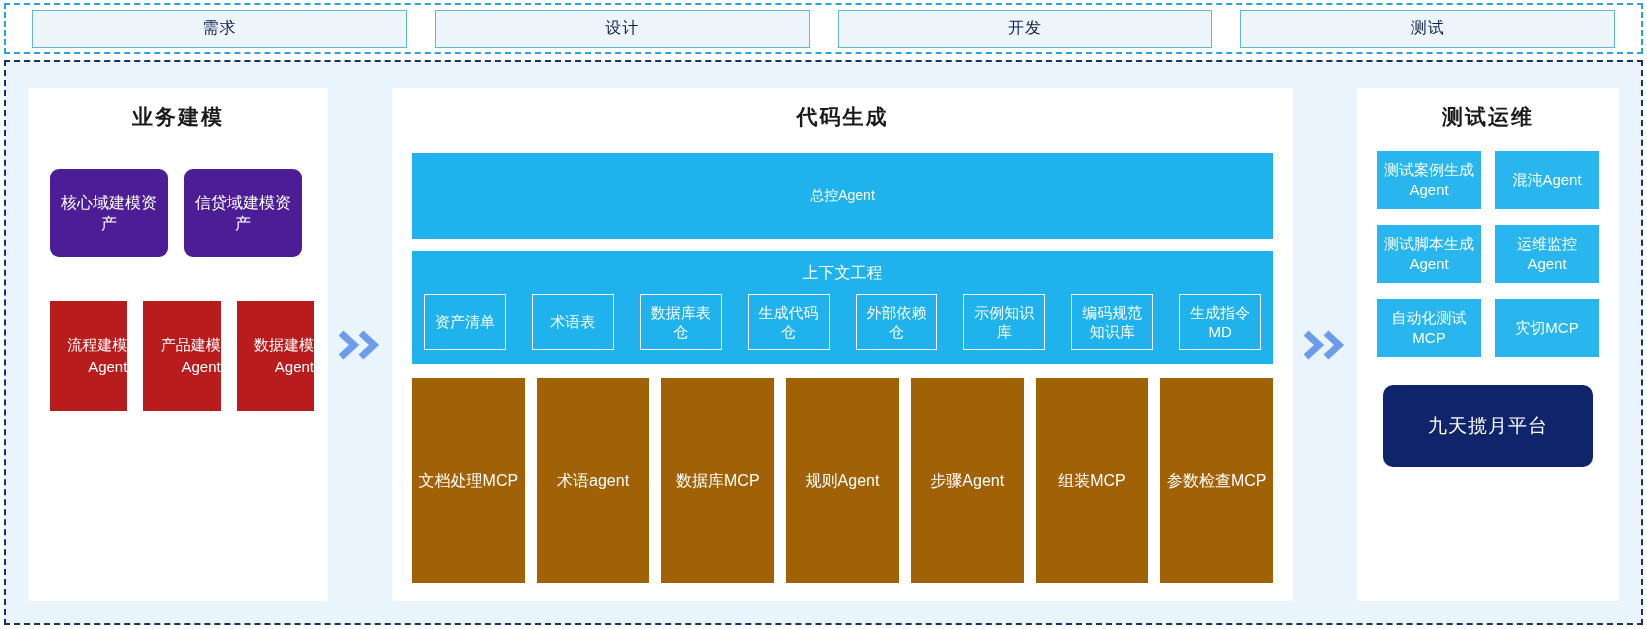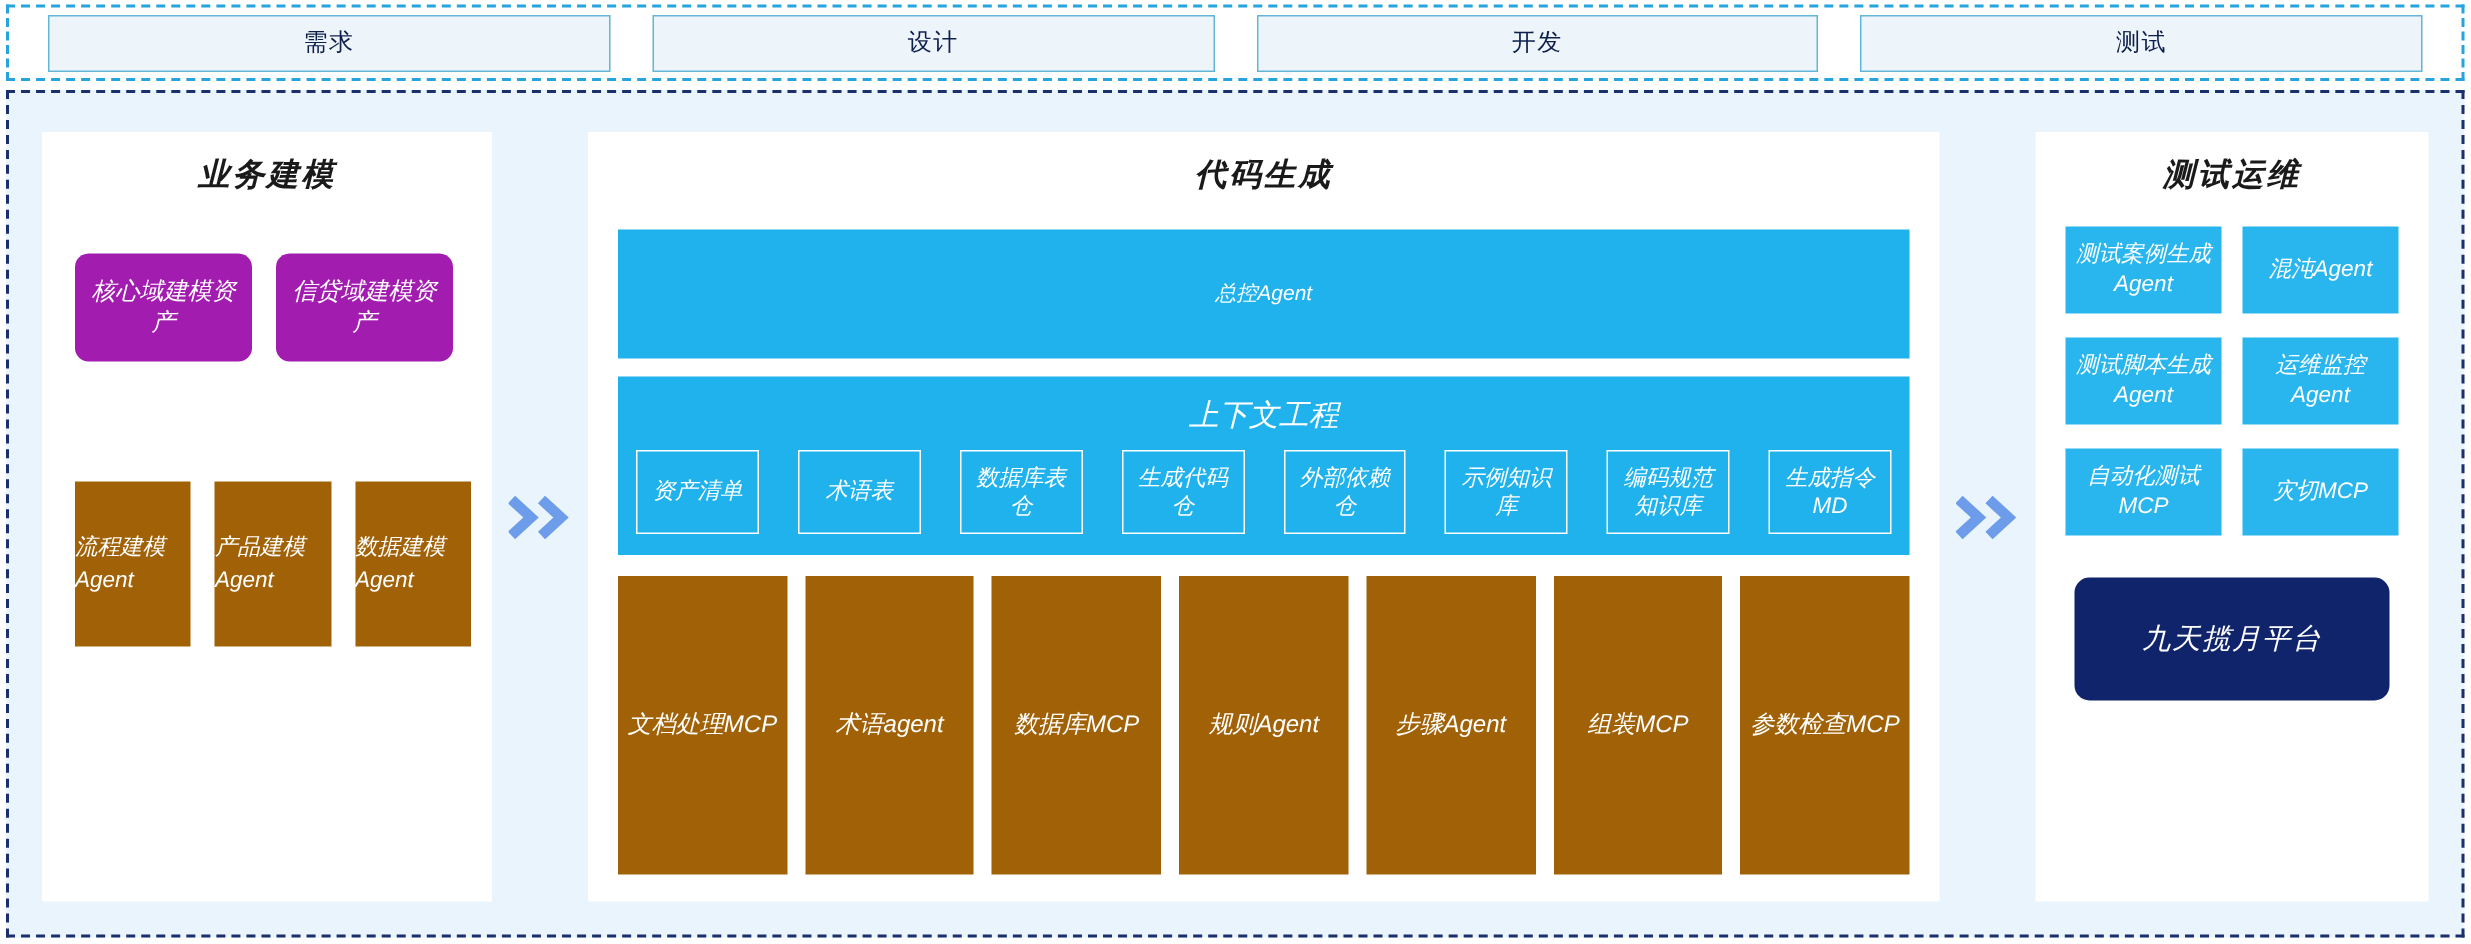--- a/index.html
+++ b/index.html
@@ -58,21 +58,20 @@
     left: 4px;
     top: 60px;
     width: 1639px;
     height: 565px;
     border: 2px dashed #1a2f6b;
     background: #e9f4fc;
     box-sizing: border-box;
     display: flex;
     align-items: stretch;
     padding: 26px 22px 22px 22px;
-    font-style: italic;
   }
 
   .panel {
     background: #ffffff;
     box-sizing: border-box;
     padding: 12px 14px 14px 14px;
     display: flex;
     flex-direction: column;
   }
   .panel-left   { width: 300px; flex: 0 0 300px; }
@@ -112,52 +111,51 @@
   }
   .asset-row {
     display: flex;
     justify-content: flex-start;
     gap: 16px;
     margin-top: 40px;
     padding-left: 8px;
   }
   .asset-box {
     width: 118px;
-    height: 72px;
-    background: #a21caf;
+    height: 88px;
+    background: #4c1d95;
     border-radius: 9px;
     color: #ffffff;
     font-size: 16px;
     line-height: 1.35;
     display: flex;
     align-items: center;
     justify-content: center;
     text-align: center;
     padding: 0 6px;
     box-sizing: border-box;
   }
   .model-agent-row {
     display: flex;
     gap: 16px;
     margin-top: 44px;
     padding-left: 8px;
   }
   .model-agent {
     width: 78px;
     height: 110px;
-    background: #a16207;
+    background: #b91c1c;
     color: #ffffff;
     font-size: 15px;
     line-height: 1.45;
     display: flex;
     align-items: center;
     justify-content: center;
-    text-align: left;
-    box-sizing: border-box;
-    margin-top: 36px;
+    text-align: right;
+    box-sizing: border-box;
   }
 
   
   .center-body {
     flex: 1 1 auto;
     display: flex;
     flex-direction: column;
     padding: 0 6px;
   }
   .master-agent {
@@ -173,21 +171,21 @@
   }
   .ctx-block {
     margin-top: 12px;
     background: #20b2ec;
     padding: 8px 12px 14px 12px;
     box-sizing: border-box;
   }
   .ctx-title {
     text-align: center;
     color: #ffffff;
-    font-size: 20px;
+    font-size: 16px;
     margin: 4px 0 10px 0;
   }
   .ctx-items {
     display: flex;
     gap: 26px;
     align-items: stretch;
   }
   .ctx-item {
     flex: 1 1 0;
     min-height: 56px;

